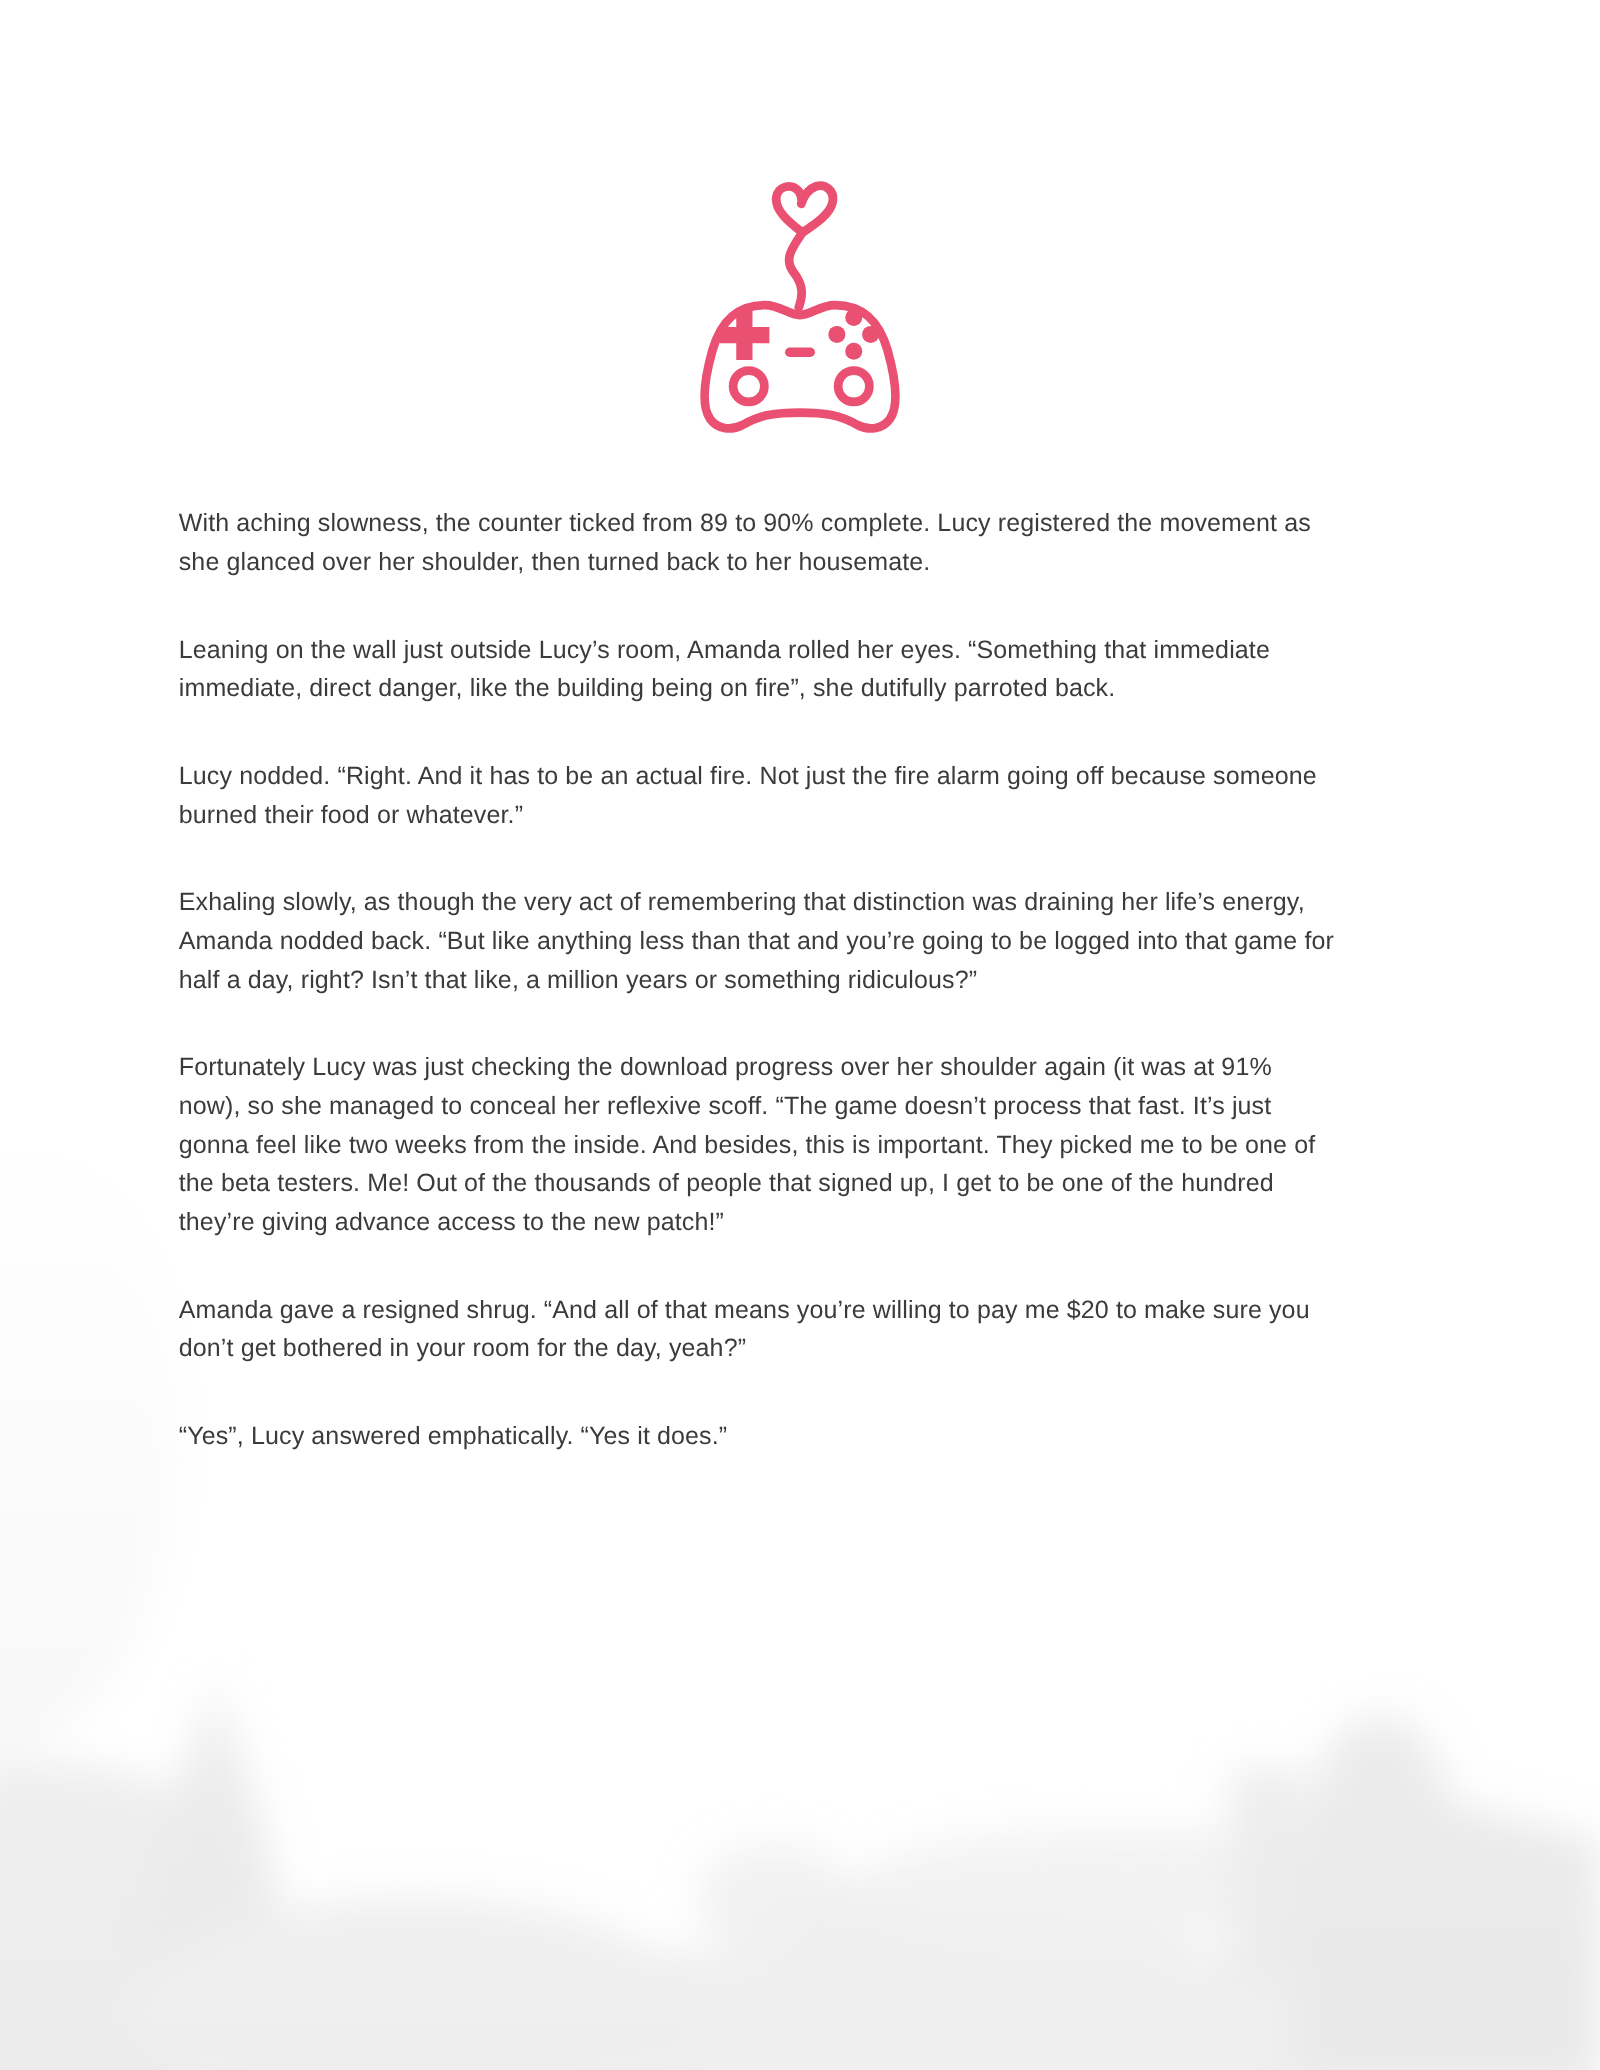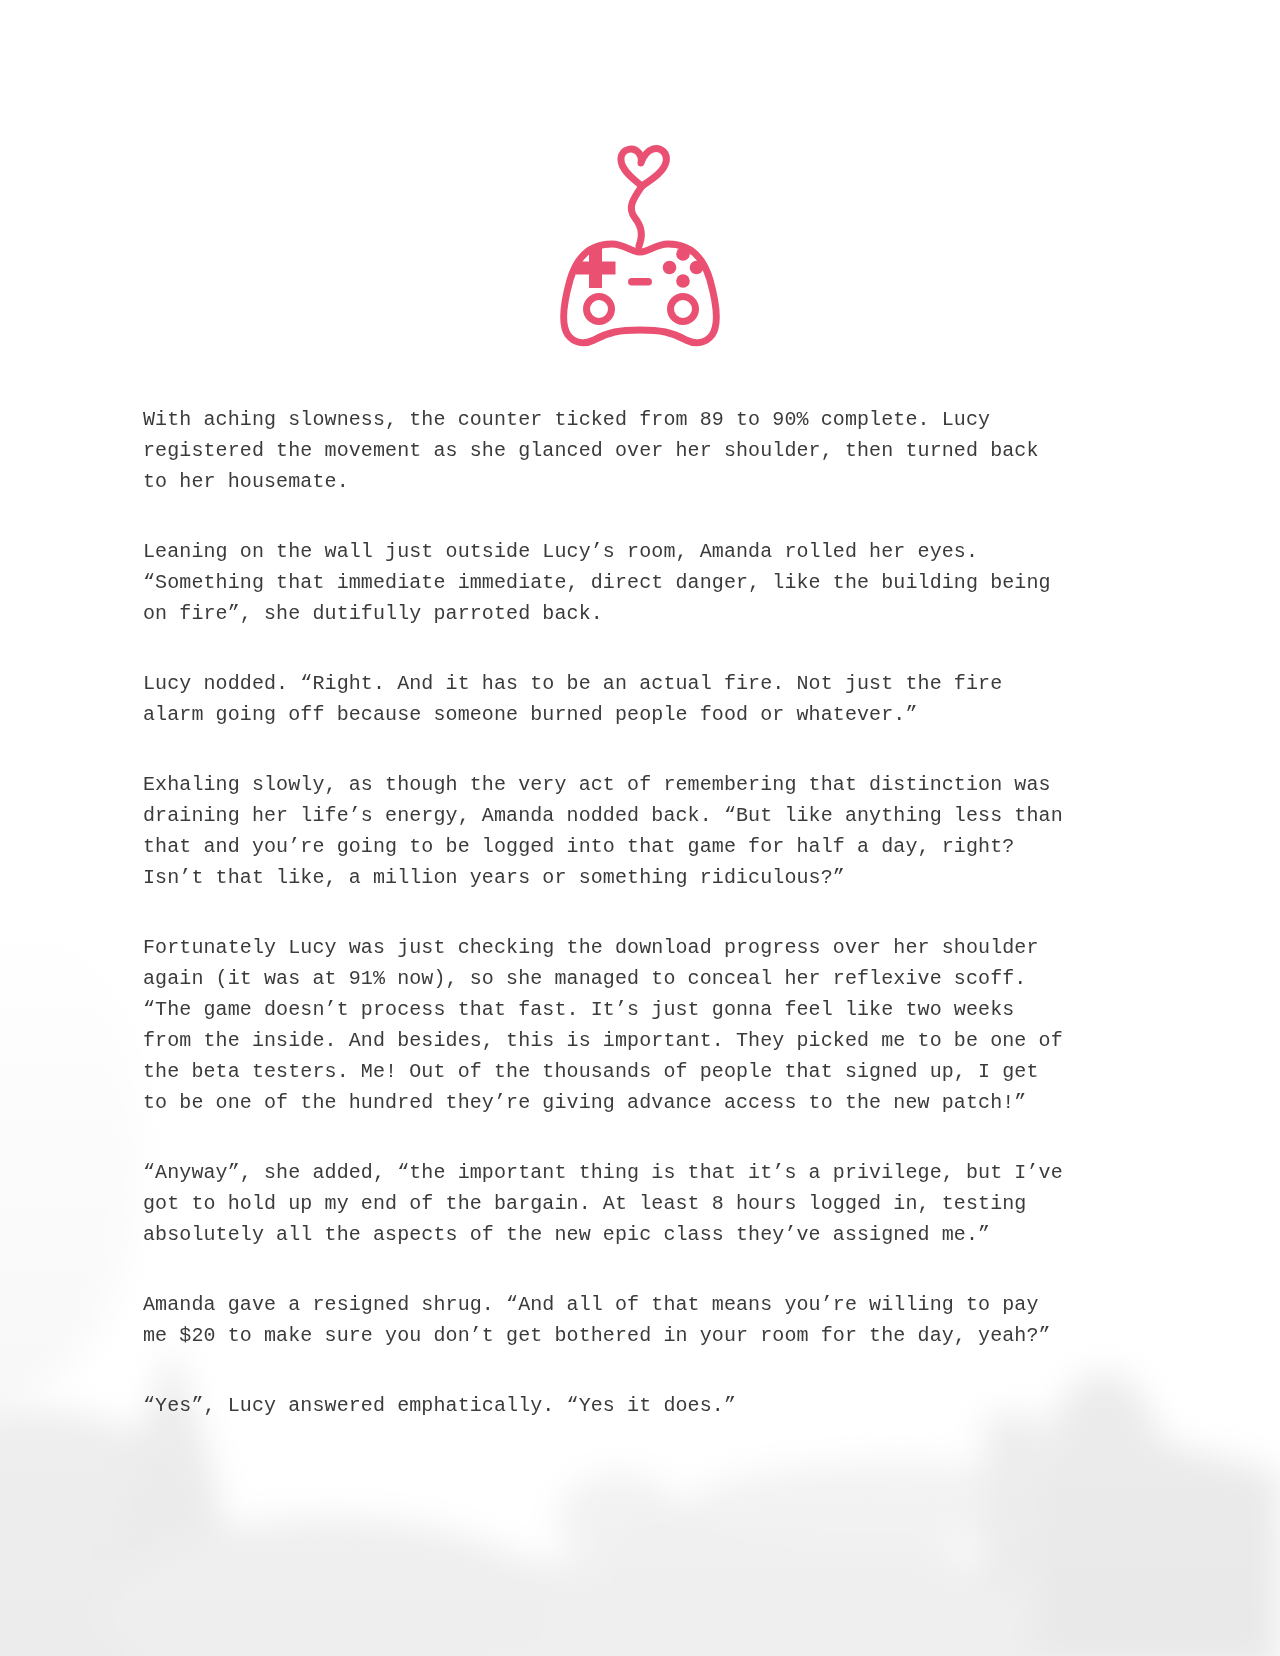--- a/index.html
+++ b/index.html
@@ -34,21 +34,20 @@
     top: 404px;
     width: 928px;
     z-index: 2;
   }
   .story p {
     margin: 0 0 39px 0;
     font-size: 20px;
     line-height: 31px;
     letter-spacing: 0.1px;
     color: var(--text-color, #3b3b3b);
-    font-family: Liberation Mono, monospace;
   }
   .story p:last-child { margin-bottom: 12px; }
 </style>
 </head>
 <body style="background: rgb(255, 255, 255);">
 
 <div class="bg-art">
   <svg width="1280" height="1656" viewBox="0 0 1280 1656" xmlns="http://www.w3.org/2000/svg" aria-hidden="true">
     <defs>
       <filter id="fogblur" x="-20%" y="-20%" width="140%" height="140%">
@@ -102,19 +101,18 @@
       <circle cx="119.5" cy="123.5" r="6.8"></circle>
       <circle cx="146.5" cy="123.5" r="6.8"></circle>
       <circle cx="133" cy="137" r="6.8"></circle>
     </g>
   </svg>
 </div>
 
 <section class="story">
     <p>With aching slowness, the counter ticked from 89 to 90% complete. Lucy registered the movement as she glanced over her shoulder, then turned back to her housemate.</p>
     <p>Leaning on the wall just outside Lucy’s room, Amanda rolled her eyes. “Something that immediate immediate, direct danger, like the building being on fire”, she dutifully parroted back.</p>
-    <p>Lucy nodded. “Right. And it has to be an actual fire. Not just the fire alarm going off because someone burned people food or whatever.”</p>
+    <p>Lucy nodded. “Right. And it has to be an actual fire. Not just the fire alarm going off because someone burned their food or whatever.”</p>
     <p>Exhaling slowly, as though the very act of remembering that distinction was draining her life’s energy, Amanda nodded back. “But like anything less than that and you’re going to be logged into that game for half a day, right? Isn’t that like, a million years or something ridiculous?”</p>
     <p>Fortunately Lucy was just checking the download progress over her shoulder again (it was at 91% now), so she managed to conceal her reflexive scoff. “The game doesn’t process that fast. It’s just gonna feel like two weeks from the inside. And besides, this is important. They picked me to be one of the beta testers. Me! Out of the thousands of people that signed up, I get to be one of the hundred they’re giving advance access to the new patch!”</p>
-    <p>“Anyway”, she added, “the important thing is that it’s a privilege, but I’ve got to hold up my end of the bargain. At least 8 hours logged in, testing absolutely all the aspects of the new epic class they’ve assigned me.”</p>
     <p>Amanda gave a resigned shrug. “And all of that means you’re willing to pay me $20 to make sure you don’t get bothered in your room for the day, yeah?”</p>
     <p>“Yes”, Lucy answered emphatically. “Yes it does.”</p>
   </section>
 
 </body></html>

